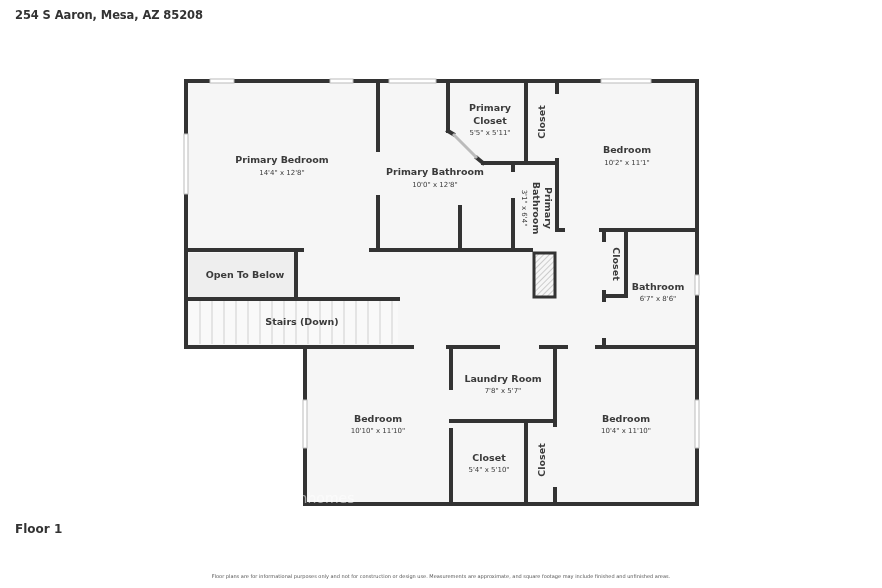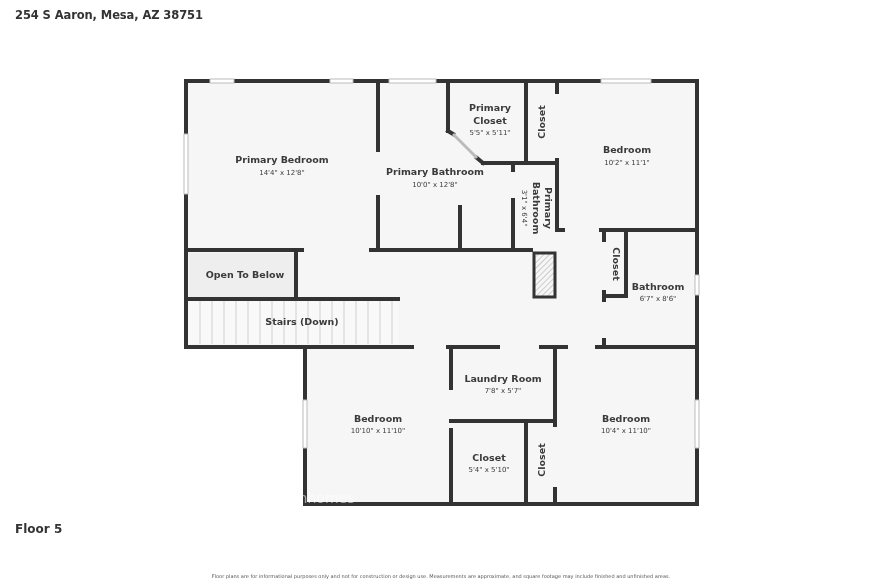--- a/index.html
+++ b/index.html
@@ -19,21 +19,21 @@
       text-align: center; font-size: 5px; color: #555;
     }
     svg.plan { position: absolute; left: 0; top: 0; }
     .room-name { font-family: "DejaVu Sans", sans-serif; font-weight: bold; font-size: 9.5px; fill: #3a3a3a; }
     .room-dim { font-family: "DejaVu Sans", sans-serif; font-size: 7px; fill: #3a3a3a; }
     .watermark { font-family: "DejaVu Sans", sans-serif; font-size: 14px; fill: #ffffff; opacity: 0.55; }
   </style>
 </head>
 <body>
 
-<div class="address">254 S Aaron, Mesa, AZ 38751</div>
+<div class="address">254 S Aaron, Mesa, AZ 85208</div>
 
 <svg class="plan" width="882" height="588" viewBox="0 0 882 588">
 
   <rect x="186" y="81" width="511" height="266" fill="#f6f6f6"></rect>
   <rect x="305" y="347" width="392" height="157" fill="#f6f6f6"></rect>
 
   <rect x="189" y="253" width="106" height="45" fill="#eeeeee"></rect>
 
   <g stroke="#cfcfcf" stroke-width="1">
     <rect x="189" y="301" width="209" height="43" fill="#f9f9f9" stroke="none"></rect>
@@ -196,14 +196,14 @@
     <text class="room-name" x="0" y="0" text-anchor="middle" transform="translate(545,460) rotate(-90)">Closet</text>
   </g>
   <g>
     <text class="room-name" x="626" y="422" text-anchor="middle">Bedroom</text>
     <text class="room-dim" x="626" y="433" text-anchor="middle">10'4" x 11'10"</text>
   </g>
 
   <text class="watermark" x="290" y="503">onhomes</text>
 </svg>
 
-<div class="floor-label">Floor 5</div>
+<div class="floor-label">Floor 1</div>
 <div class="disclaimer">Floor plans are for informational purposes only and not for construction or design use. Measurements are approximate, and square footage may include finished and unfinished areas.</div>
 
 </body></html>

